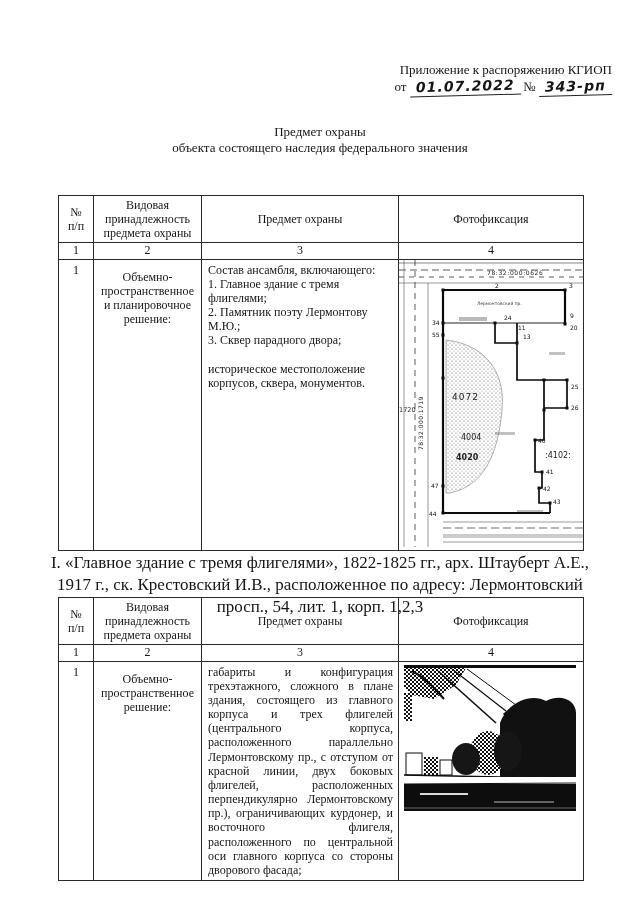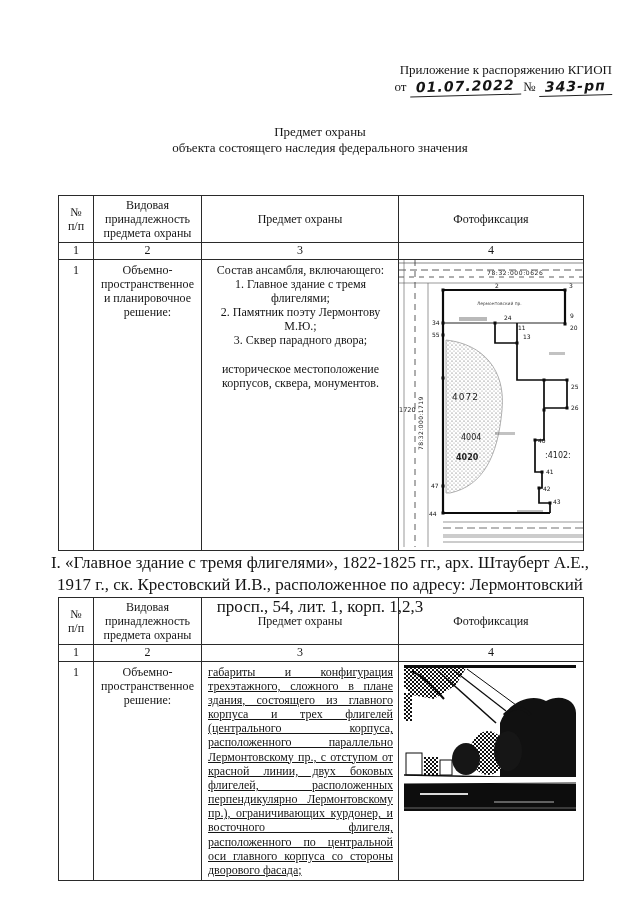--- a/index.html
+++ b/index.html
@@ -34,23 +34,23 @@
   }
   .t1 { top:195px; }
   .t2 { top:597px; }
   .doc-table td {
     border:1px solid #2a2a2a; vertical-align:top;
     font-size:12px; line-height:1.18;
   }
   .doc-table td.hc { text-align:center; vertical-align:middle; padding:2px 1px; white-space:pre-line; }
   .doc-table td.nc { text-align:center; padding:0 0 1px 0; height:15px; vertical-align:middle; }
   .cell-num { text-align:center; padding-top:3px; }
-  .cell-cat { text-align:center; padding-top:3px; white-space:pre-line; }
-  .cell-sub { padding:3px 5px 3px 6px; white-space:pre-line;text-align:center; }
-  .cell-sub.just { text-align:justify; white-space:normal;text-decoration:underline; }
+  .cell-cat { text-align:center; padding-top:10px; white-space:pre-line; }
+  .cell-sub { padding:3px 5px 3px 6px; white-space:pre-line; }
+  .cell-sub.just { text-align:justify; white-space:normal; }
   .cell-photo { padding:0; overflow:hidden; }
   .t1 .cell-body { height:287px; }
   .t2 .cell-body { height:160px; }
   .section-heading {
     position:absolute; top:552px; left:40px; width:560px;
     text-align:center; font-size:17px; line-height:1.28;
   }
   svg text { font-family:"DejaVu Sans", sans-serif; }
   .photo-wrap { padding:3px 0 0 5px; }
 </style>

